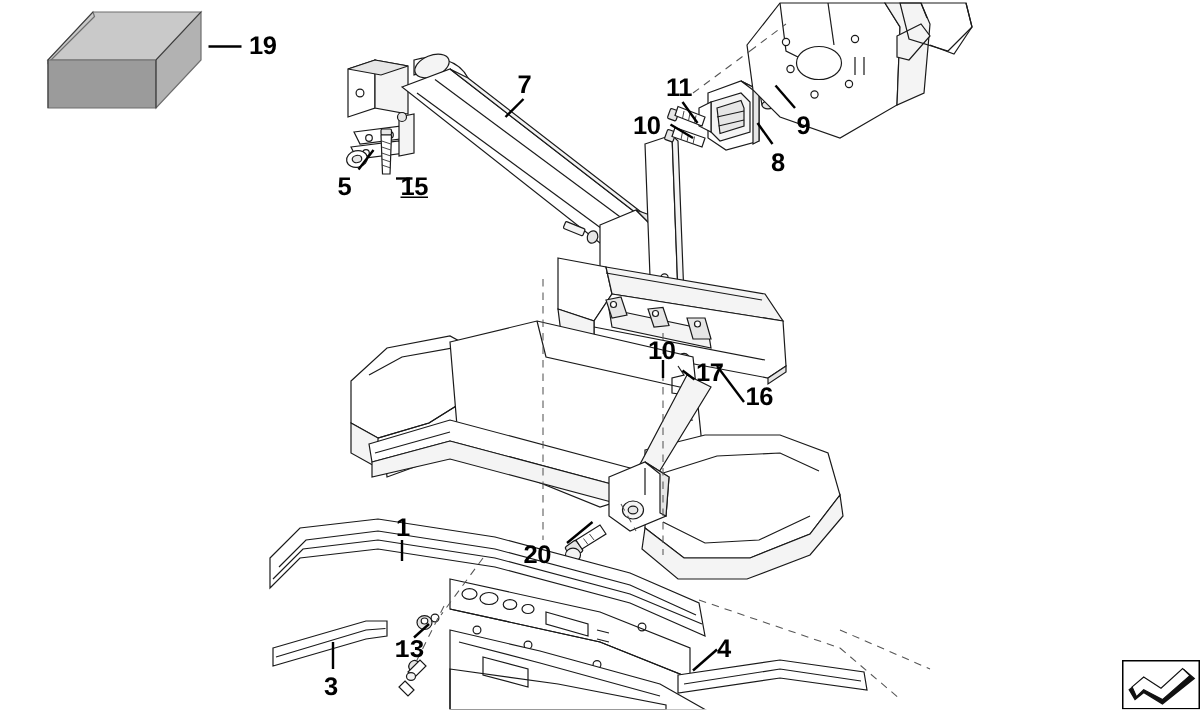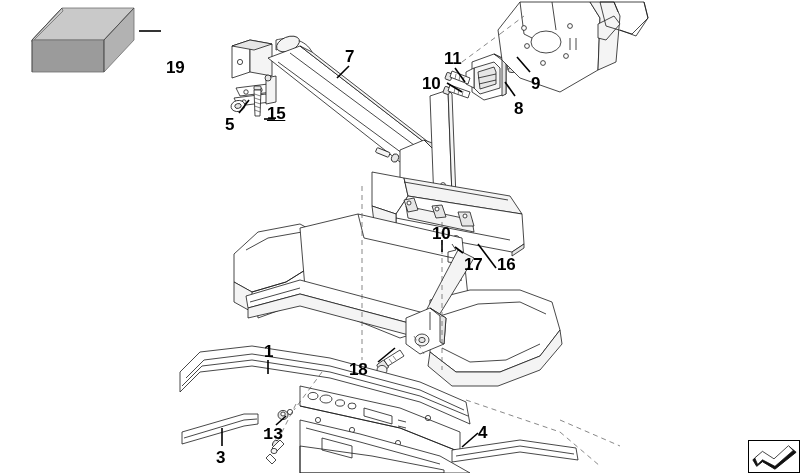--- a/index.html
+++ b/index.html
@@ -311,33 +311,33 @@
         <line x1="496" y1="268" x2="478" y2="244" class="stroke-lead"></line>
         <line x1="268" y1="360" x2="268" y2="374" class="stroke-lead"></line>
         <line x1="378" y1="362" x2="395" y2="348" class="stroke-lead"></line>
         <line x1="276" y1="425" x2="286" y2="416" class="stroke-lead"></line>
         <line x1="222" y1="446" x2="222" y2="428" class="stroke-lead"></line>
         <line x1="478" y1="433" x2="462" y2="447" class="stroke-lead"></line>
       </g>
   </svg>
 
   <div id="callout-layer">
-      <div class="callout" style="left: 166px; top: 22px; margin-top: 37px;">19</div>
+      <div class="callout" style="left: 166px; top: 22px;">19</div>
       <div class="callout" style="left: 345px; top: 48px;">7</div>
       <div class="callout" style="left: 444px; top: 50px;">11</div>
       <div class="callout" style="left: 422px; top: 75px;">10</div>
       <div class="callout" style="left: 531px; top: 75px;">9</div>
       <div class="callout" style="left: 514px; top: 100px;">8</div>
       <div class="callout" style="left: 225px; top: 116px;">5</div>
-      <div class="callout" style="left: 267px; top: 105px; text-decoration: underline;">15</div>
+      <div class="callout" style="left: 267px; top: 116px; text-decoration: underline;">15</div>
       <div class="callout" style="left: 432px; top: 225px;">10</div>
-      <div class="callout" style="left: 464px; top: 256px;">17</div>
+      <div class="callout" style="left: 464px; top: 240px;">17</div>
       <div class="callout" style="left: 497px; top: 256px;">16</div>
       <div class="callout" style="left: 264px; top: 343px;">1</div>
-      <div class="callout" style="left: 349px; top: 361px;">18</div>
+      <div class="callout" style="left: 349px; top: 361px;">20</div>
       <div class="callout" style="left: 263px; top: 426px; font-family: Liberation Mono, monospace;">13</div>
       <div class="callout" style="left: 216px; top: 449px;">3</div>
       <div class="callout" style="left: 478px; top: 424px;">4</div>
     </div>
 
   <div id="thumb-box" style="left: 748px; top: 440px; width: 52px; height: 33px;">
     <svg width="100%" height="100%" viewBox="0 0 52 33" preserveAspectRatio="none">
       <polygon points="4,20 14,12 26,20 42,6 49,12 27,30 14,22 8,27" fill="#111111" stroke="#111111" stroke-width="1"></polygon>
       <polygon points="6,18 14,11 26,19 41,5 46,10 27,27 14,20 9,25" fill="#ffffff" stroke="#111111" stroke-width="0.8"></polygon>
     </svg>

